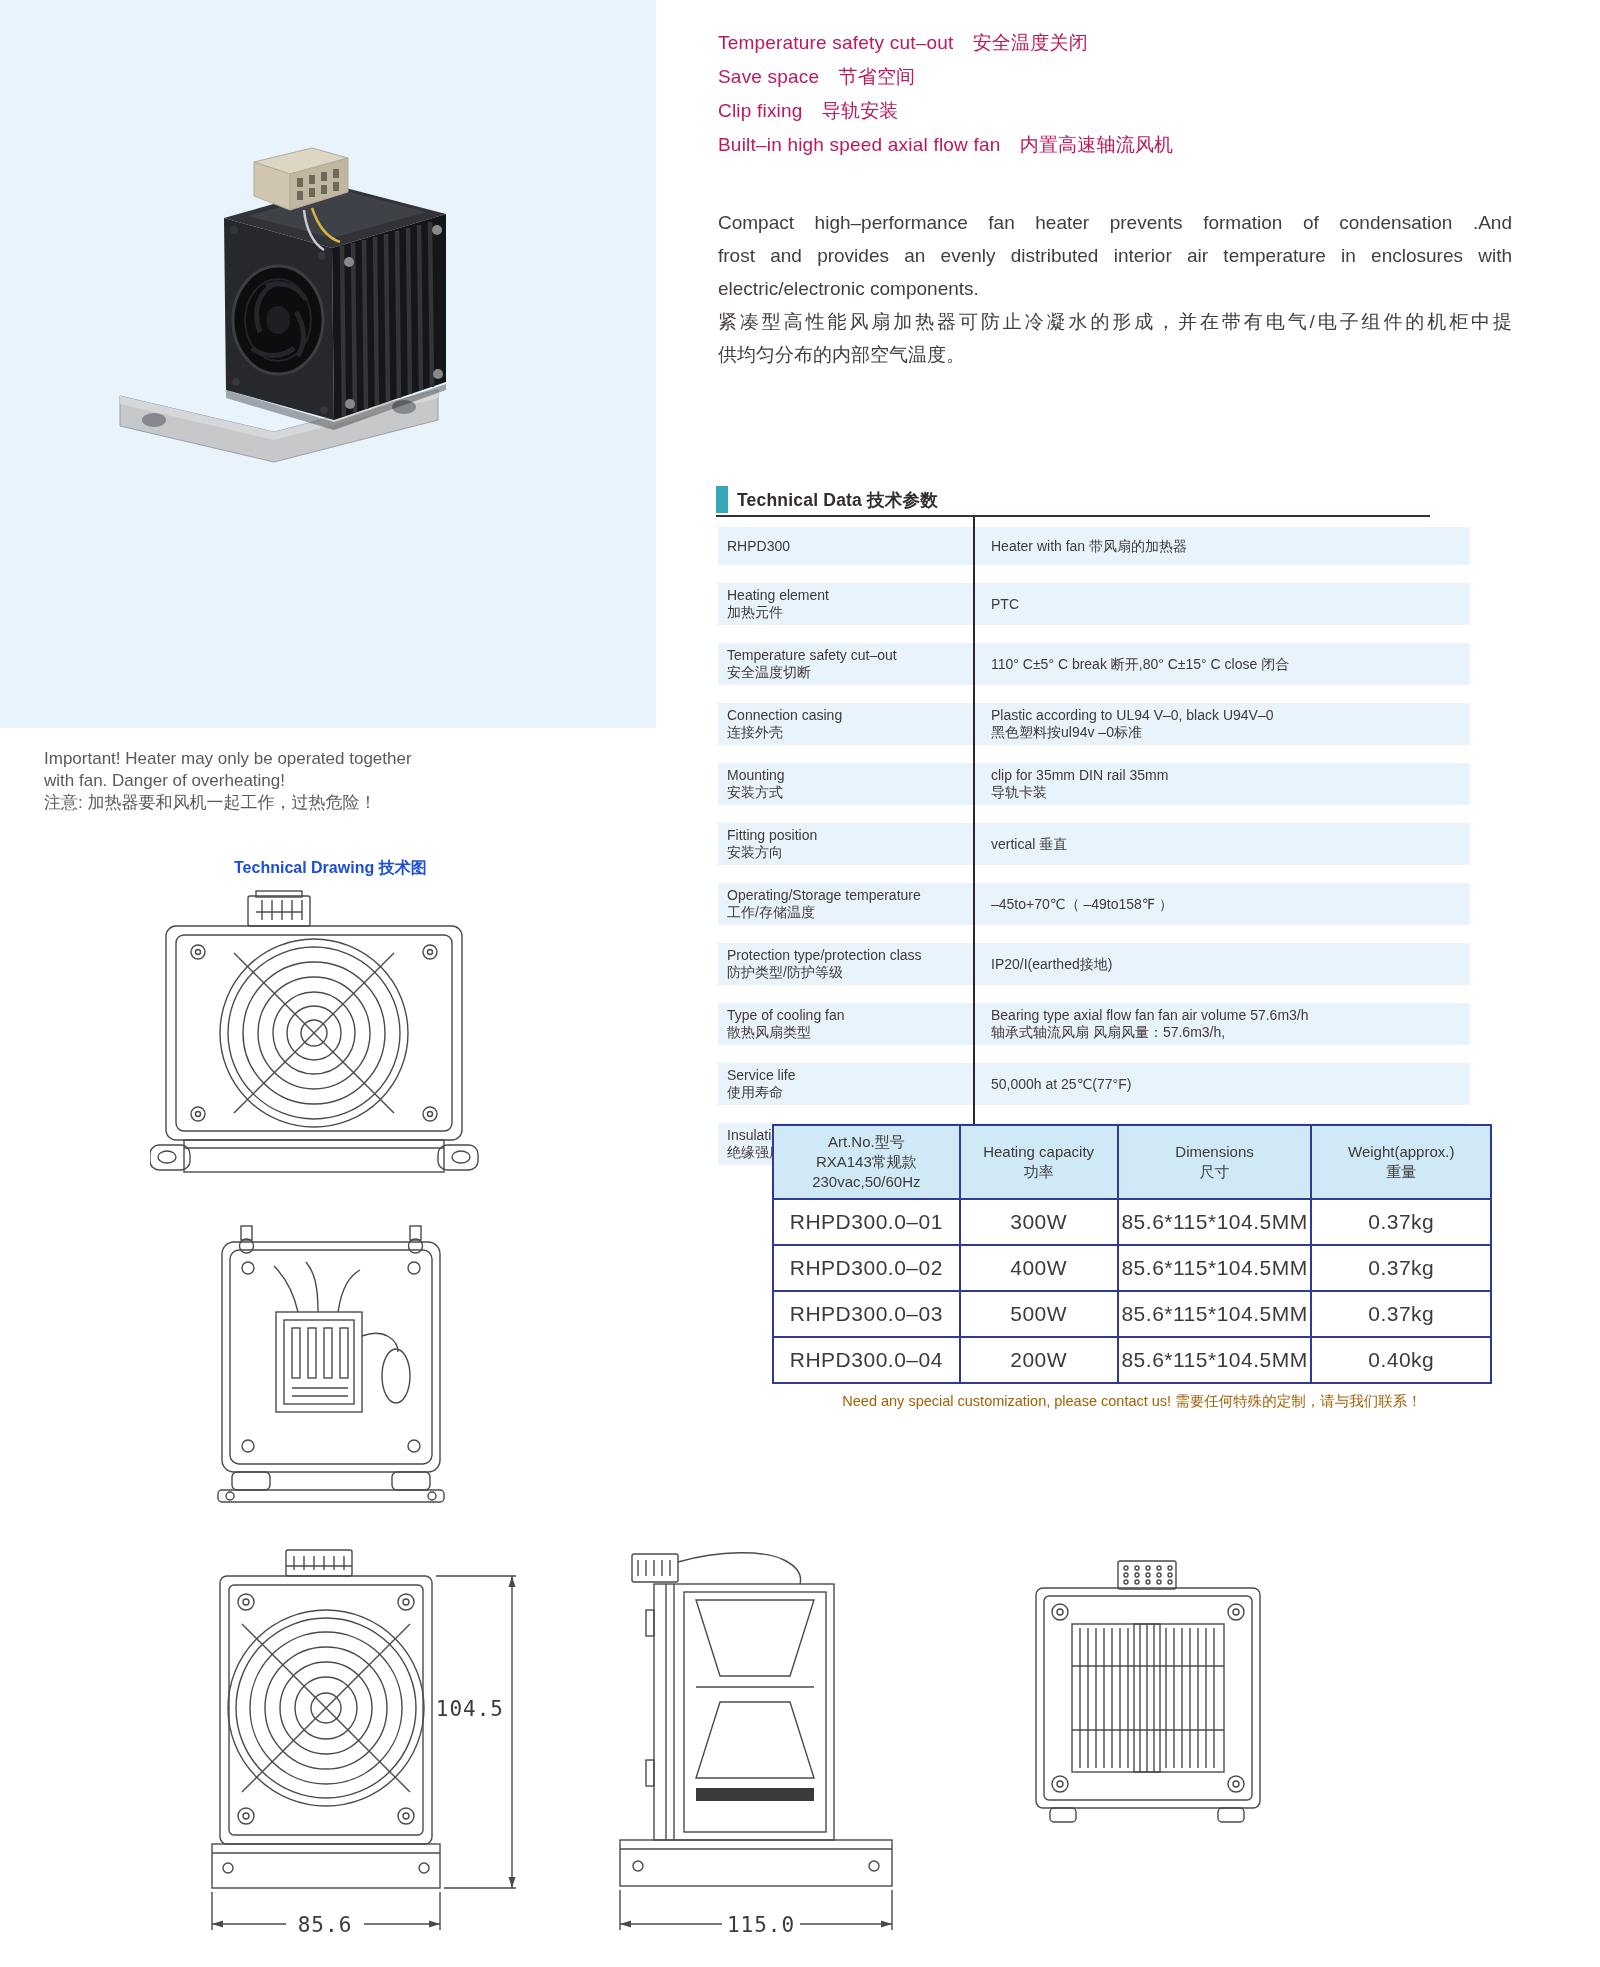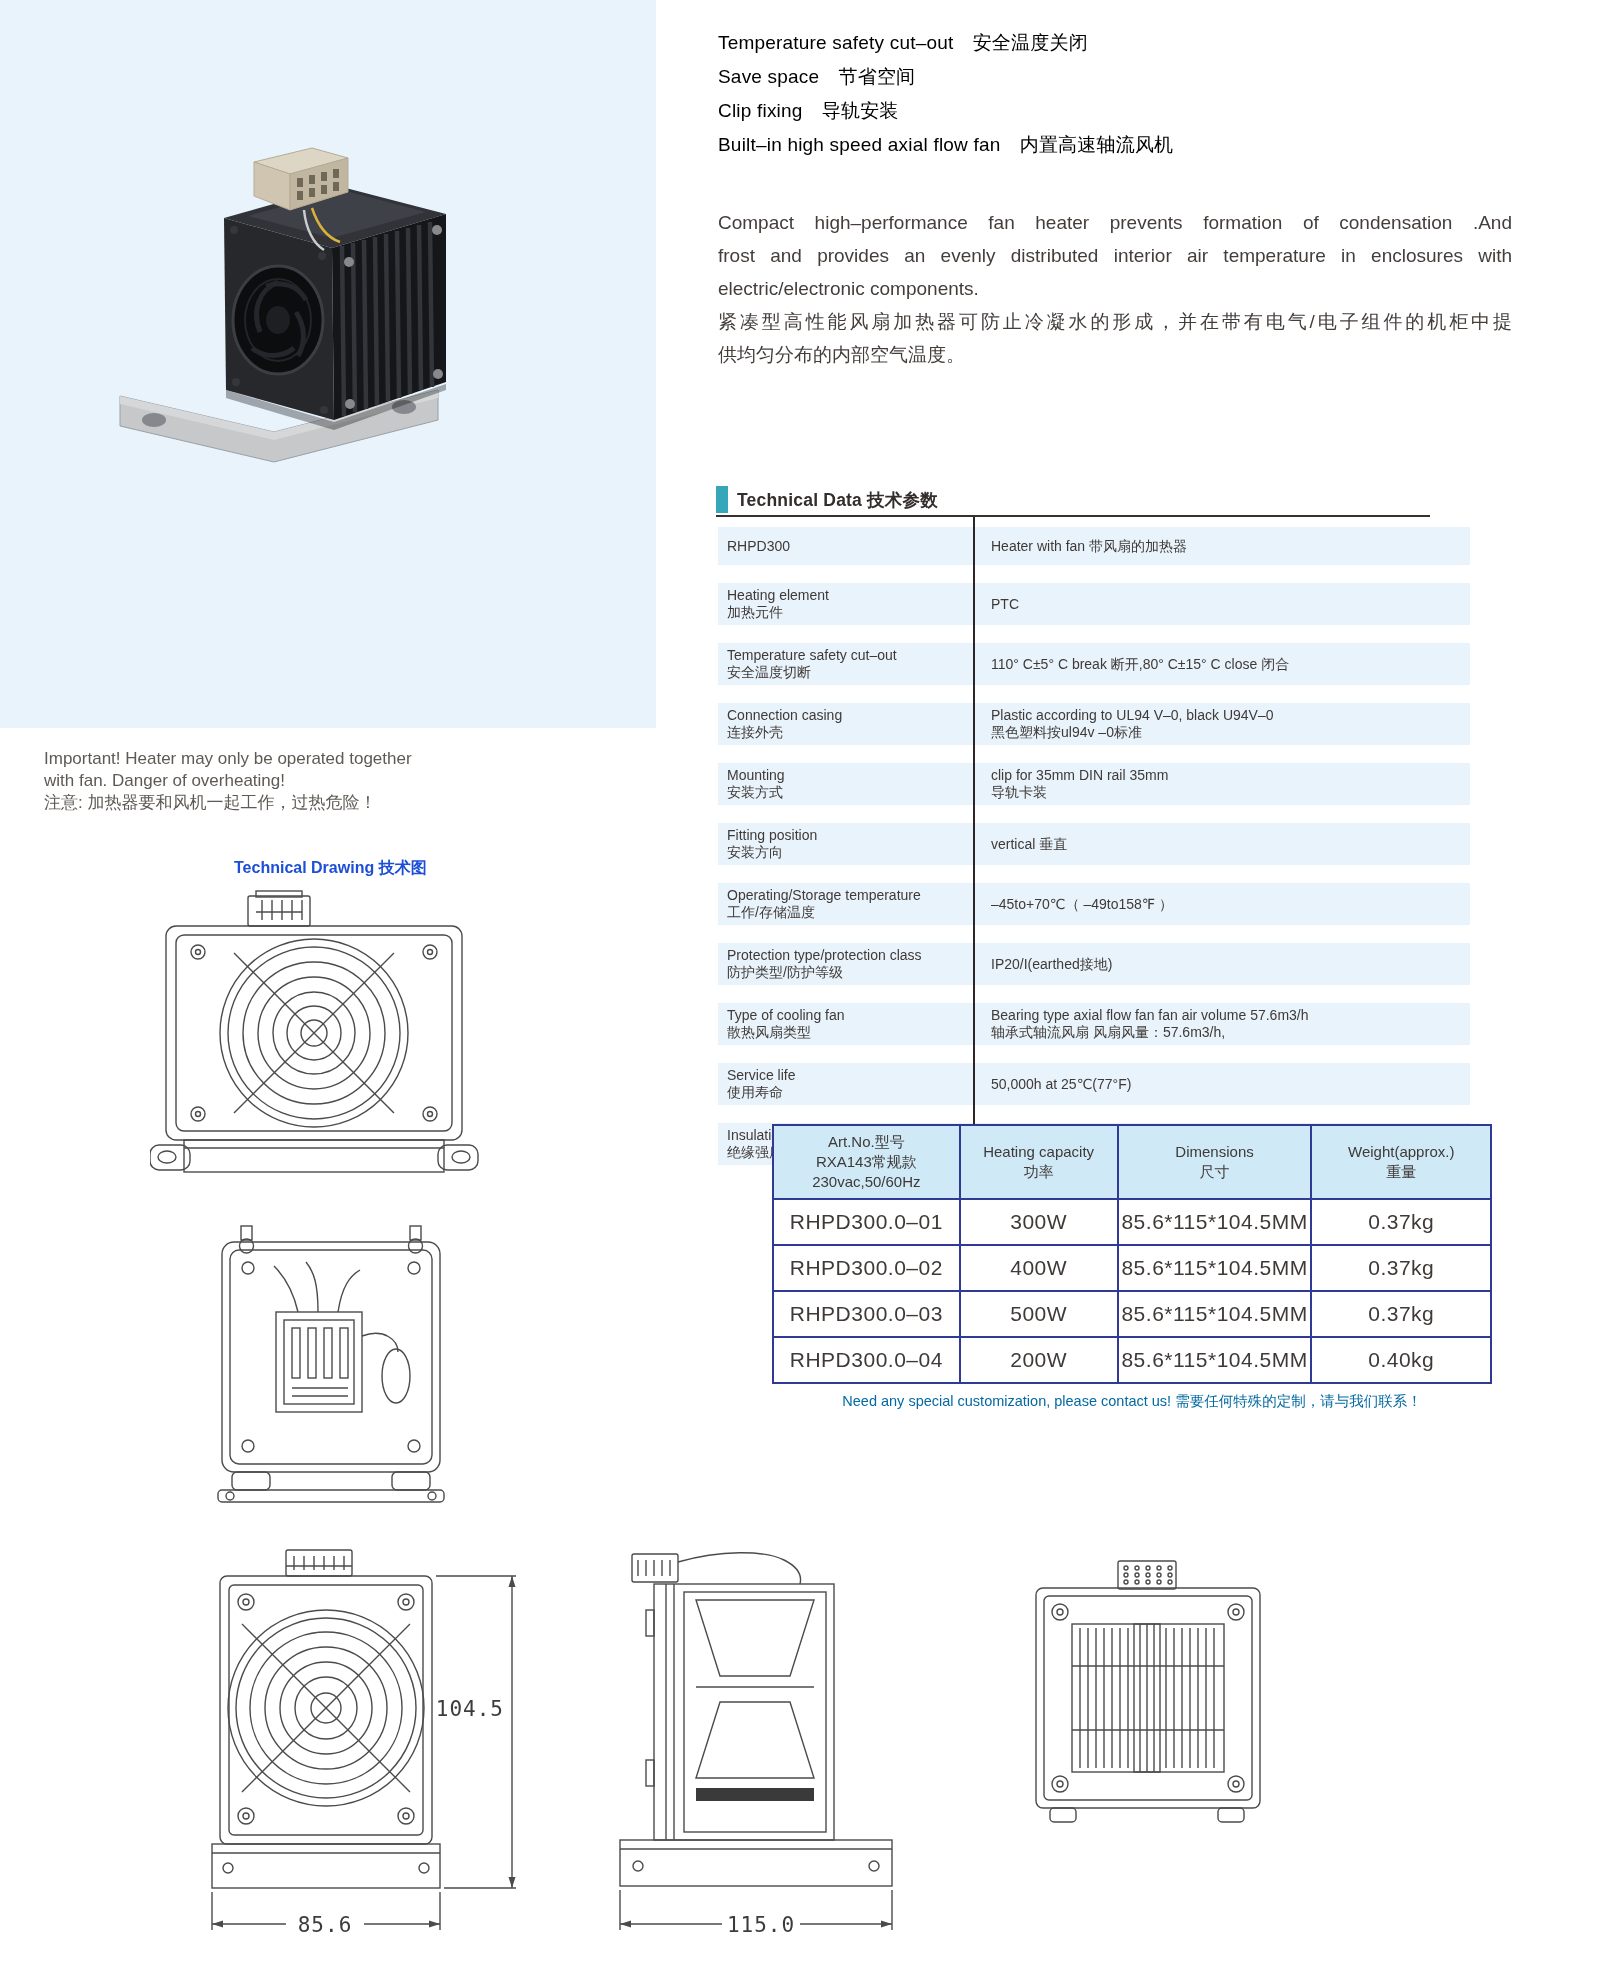--- a/index.html
+++ b/index.html
@@ -4,21 +4,21 @@
 <style>
   html,body{margin:0;padding:0;}
   body{
     width:1600px;height:1967px;position:relative;background:#ffffff;
     font-family:"Liberation Sans","DejaVu Sans",sans-serif;color:#403a37;
     overflow:hidden;
   }
   .photo-box{position:absolute;left:0;top:0;width:656px;height:728px;background:#e8f3fc;}
   .photo-svg{position:absolute;left:106px;top:90px;}
 
-  .features{position:absolute;left:718px;top:26px;font-size:19px;line-height:34px;color:#000000;letter-spacing:.2px;}
+  .features{position:absolute;left:718px;top:26px;font-size:19px;line-height:34px;color:#be185d;letter-spacing:.2px;}
   .desc{position:absolute;left:718px;top:206px;width:794px;font-size:19px;line-height:33px;color:#443e3b;}
   .desc .jl{text-align:justify;text-align-last:justify;}
 
   .warning{position:absolute;left:44px;top:748px;font-size:17px;line-height:22px;color:#5e5954;}
 
   .td-header{position:absolute;left:716px;top:486px;display:flex;align-items:center;}
   .accent-bar{width:12px;height:27px;margin-right:9px;}
   .td-title{font-size:17.5px;font-weight:bold;color:#332d2b;letter-spacing:.2px;}
   .td-underline{position:absolute;left:716px;top:515px;width:714px;height:2px;background:#38322f;}
 
@@ -28,21 +28,21 @@
   .td-row:first-child{margin-top:10px;}
   .td-label{width:255px;box-sizing:border-box;padding:4px 8px 4px 9px;font-size:14px;line-height:17px;}
   .td-value{flex:1;box-sizing:border-box;padding:4px 8px 4px 18px;font-size:14px;line-height:17px;}
 
   .tdraw-title{position:absolute;left:234px;top:858px;font-size:16px;font-weight:bold;color:#1d4ed8;}
 
   .product-table{position:absolute;left:772px;top:1124px;width:720px;border-collapse:collapse;table-layout:fixed;}
   .product-table th,.product-table td{border:2px solid #2f3a96;text-align:center;color:#3f3a37;}
   .product-table th{background:#cfe9f7;font-weight:normal;font-size:15px;line-height:20px;padding:6px 2px;}
   .product-table td{font-size:21px;height:42px;letter-spacing:.5px;}
-  .note{position:absolute;left:772px;top:1392px;width:720px;text-align:center;font-size:14.5px;color:#0369a1;}
+  .note{position:absolute;left:772px;top:1392px;width:720px;text-align:center;font-size:14.5px;color:#a16207;}
 
   .draw{position:absolute;}
   .draw g{stroke:#4b4b4b;fill:none;stroke-width:1.4;}
   .dim{font-family:"DejaVu Sans Mono",monospace;font-size:21px;fill:#3c3c3c;stroke:none;letter-spacing:1px;}
 </style>
 </head>
 <body>
 
 <div class="photo-box">
   <svg class="photo-svg" width="345" height="375" viewBox="0 0 345 375">

